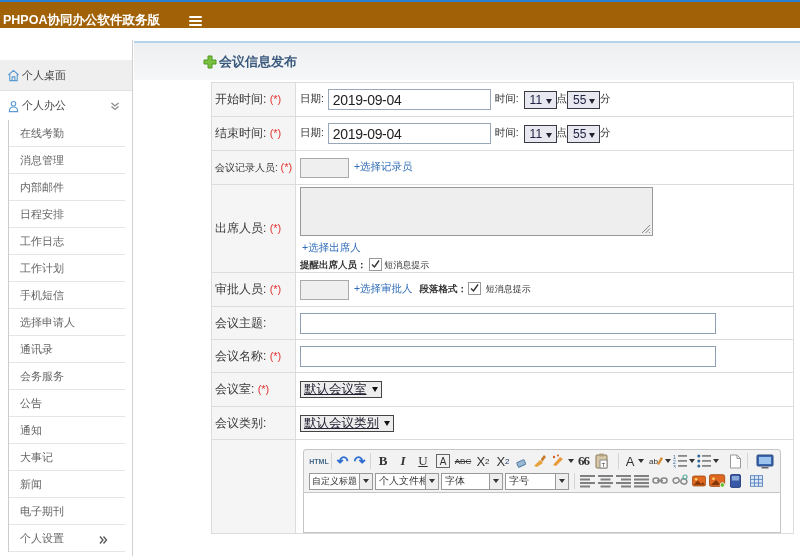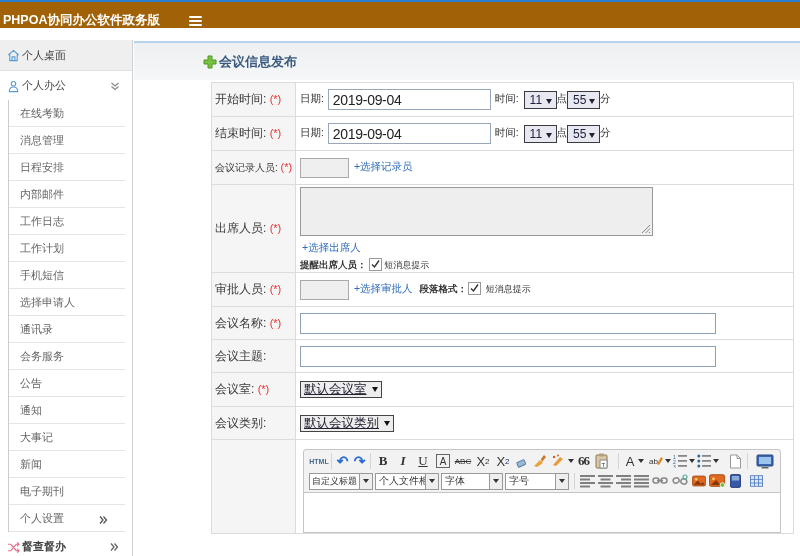--- a/index.html
+++ b/index.html
@@ -12,21 +12,21 @@
   background:#a16207; border-top:2px solid #2a7fd2; }
 #hdr .logo { position:absolute; left:3px; top:0; line-height:37px;
   font-size:12.5px; font-weight:bold; color:#fff; }
 #burger { position:absolute; left:189px; top:14px; width:13px; }
 #burger div { height:2px; background:#fff; border-radius:1px; margin-bottom:2px; }
 
 
 #side { position:absolute; left:0; top:40px; width:133px; height:516px;
   background:#fff; border-right:1px solid #d0d0d0; }
 .s-item1 { height:31px; line-height:31px; background:#efefef;
-  border-bottom:1px solid #e2e2e2; color:#444; position:relative; }
+  border-bottom:1px solid #e2e2e2; color:#444; position:relative;margin-top:20px; }
 .s-item2 { height:29px; line-height:29px; background:#fff; color:#444; position:relative; }
 .s-item1 .txt, .s-item2 .txt { margin-left:22px; font-size:11px; }
 .s-ico { position:absolute; left:7px; top:50%; margin-top:-6px; width:13px; height:13px; }
 .chev-d { position:absolute; right:12px; top:11px; }
 #submenu { margin-left:8px; width:117px; border-left:1px solid #ccc; }
 #submenu .mi { height:27px; line-height:27px; padding-left:11px;
   border-bottom:1px solid #e5e5e5; color:#666; font-size:11px; position:relative; }
 #submenu .mi .chev-r { position:absolute; right:17px; top:10px; }
 .s-bot { height:29px; line-height:29px; color:#444; font-weight:bold; position:relative; }
 .s-bot .txt { margin-left:22px; font-size:11px; }
@@ -119,22 +119,22 @@
           <path d="M2.5 12.5 C2.5 8.8 4.5 7.5 7 7.5 C9.5 7.5 11.5 8.8 11.5 12.5 Z" fill="none" stroke="#5b9bd5" stroke-width="1.2"></path>
         </svg>
       <span class="txt">个人办公</span>
       <svg class="chev-d" width="10" height="9" viewBox="0 0 10 9">
           <path d="M1.5 1 L5 4 L8.5 1 M1.5 4.5 L5 7.5 L8.5 4.5" fill="none" stroke="#8a8a8a" stroke-width="1.3"></path>
         </svg>
     </div>
     <div id="submenu">
       <div class="mi">在线考勤</div>
       <div class="mi">消息管理</div>
+      <div class="mi">内部邮件</div>
       <div class="mi">日程安排</div>
-      <div class="mi">内部邮件</div>
       <div class="mi">工作日志</div>
       <div class="mi">工作计划</div>
       <div class="mi">手机短信</div>
       <div class="mi">选择申请人</div>
       <div class="mi">通讯录</div>
       <div class="mi">会务服务</div>
       <div class="mi">公告</div>
       <div class="mi">通知</div>
       <div class="mi">大事记</div>
       <div class="mi">新闻</div>
@@ -206,25 +206,25 @@
       <td class="val"><input class="sml" style="">
         <a class="lnk" style="margin-left:2px">+选择审批人</a>
         <span class="bld" style="margin-left:4px">段落格式：</span>
         <span class="cb" style="margin-left:-2px"><svg width="11" height="11" viewBox="0 0 11 11">
                 <path d="M2 5.5 L4.5 8 L9 1.5" fill="none" stroke="#333" stroke-width="1.4"></path>
               </svg></span>
         <span class="sms" style="margin-left:2px">短消息提示</span>
       </td>
     </tr>
     <tr style="height:33px">
+      <td class="lbl">会议主题:</td>
+      <td class="val"><input class="wide" style=""></td>
+    </tr>
+    <tr style="height:33px">
       <td class="lbl">会议名称: <span class="req">(*)</span></td>
-      <td class="val"><input class="wide" style=""></td>
-    </tr>
-    <tr style="height:33px">
-      <td class="lbl">会议主题:</td>
       <td class="val"><input class="wide" style=""></td>
     </tr>
     <tr style="height:34px">
       <td class="lbl">会议室: <span class="req">(*)</span></td>
       <td class="val"><span class="sel-b"><u>默认会议室</u><span class="ar"></span></span></td>
     </tr>
     <tr style="height:33px">
       <td class="lbl">会议类别:</td>
       <td class="val"><span class="sel-b"><u>默认会议类别</u><span class="ar"></span></span></td>
     </tr>

